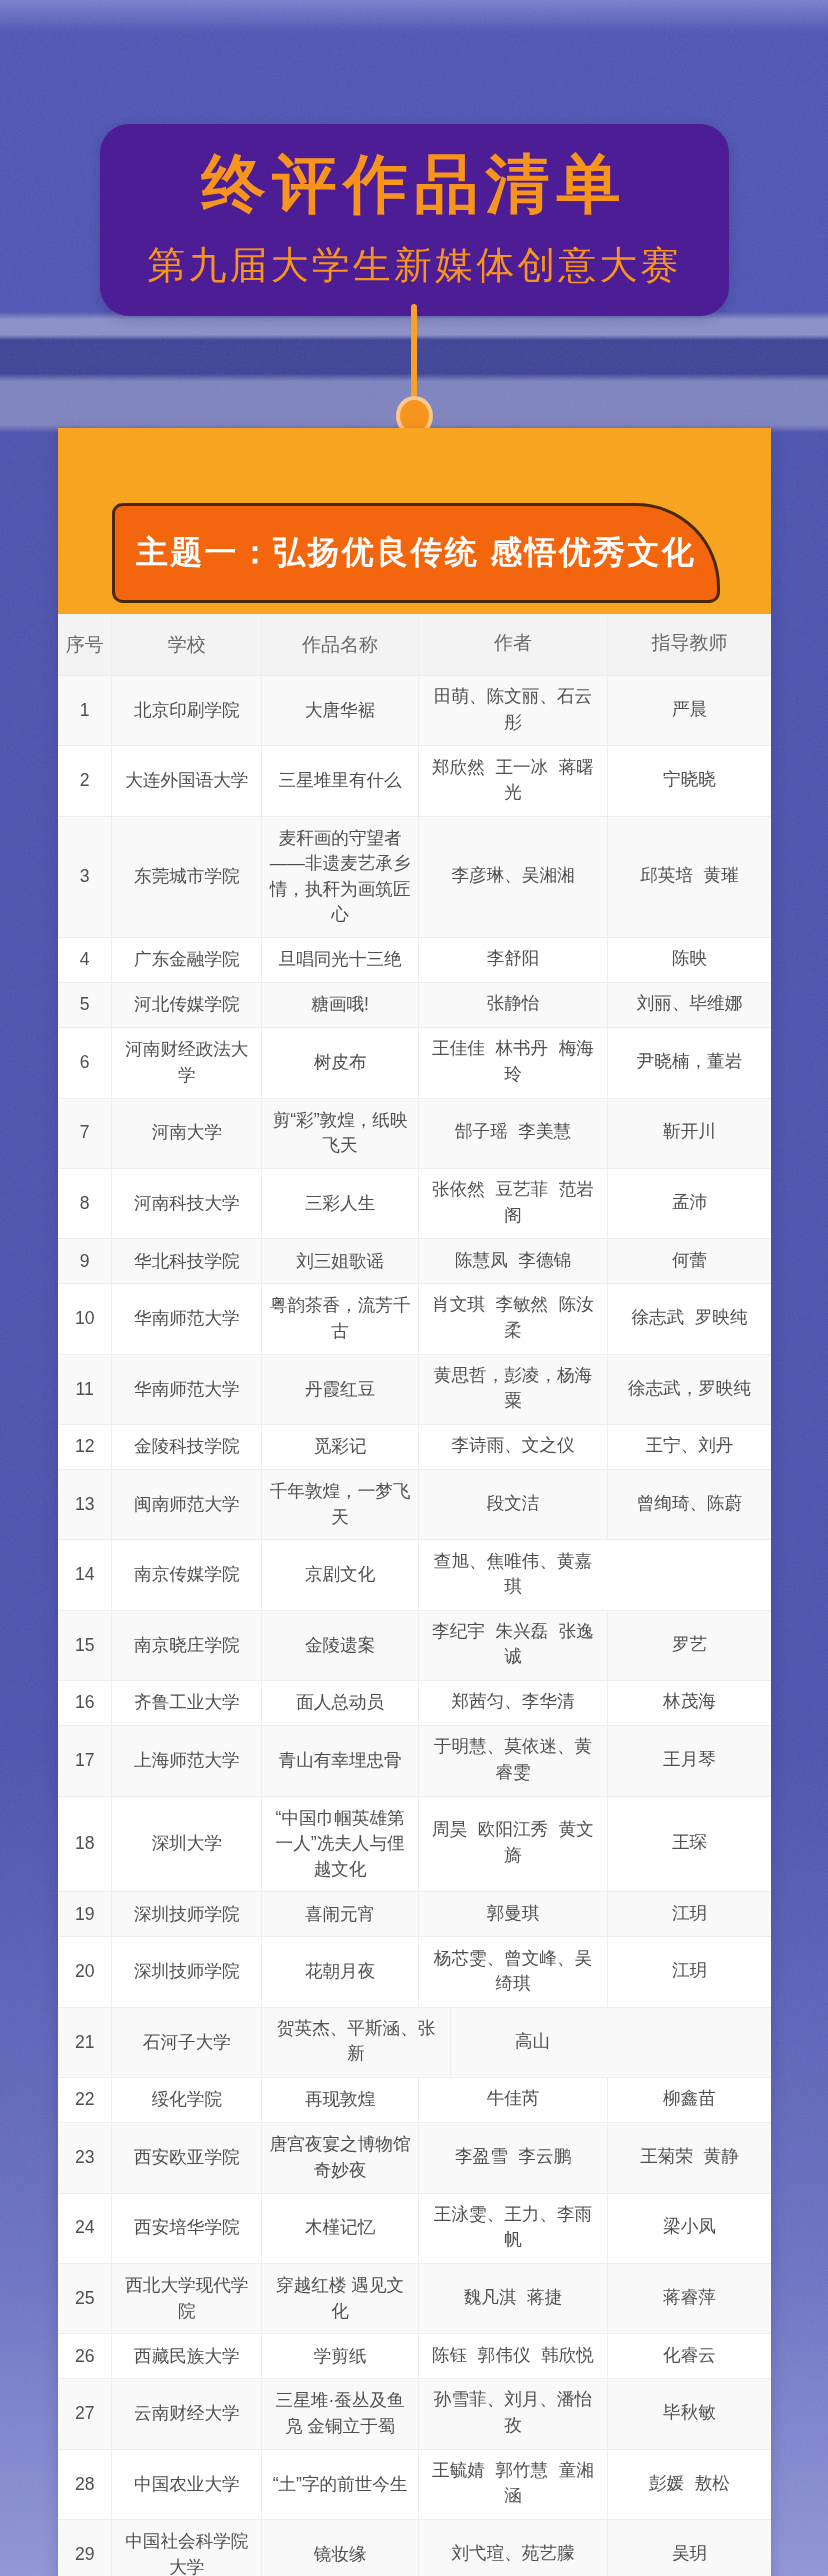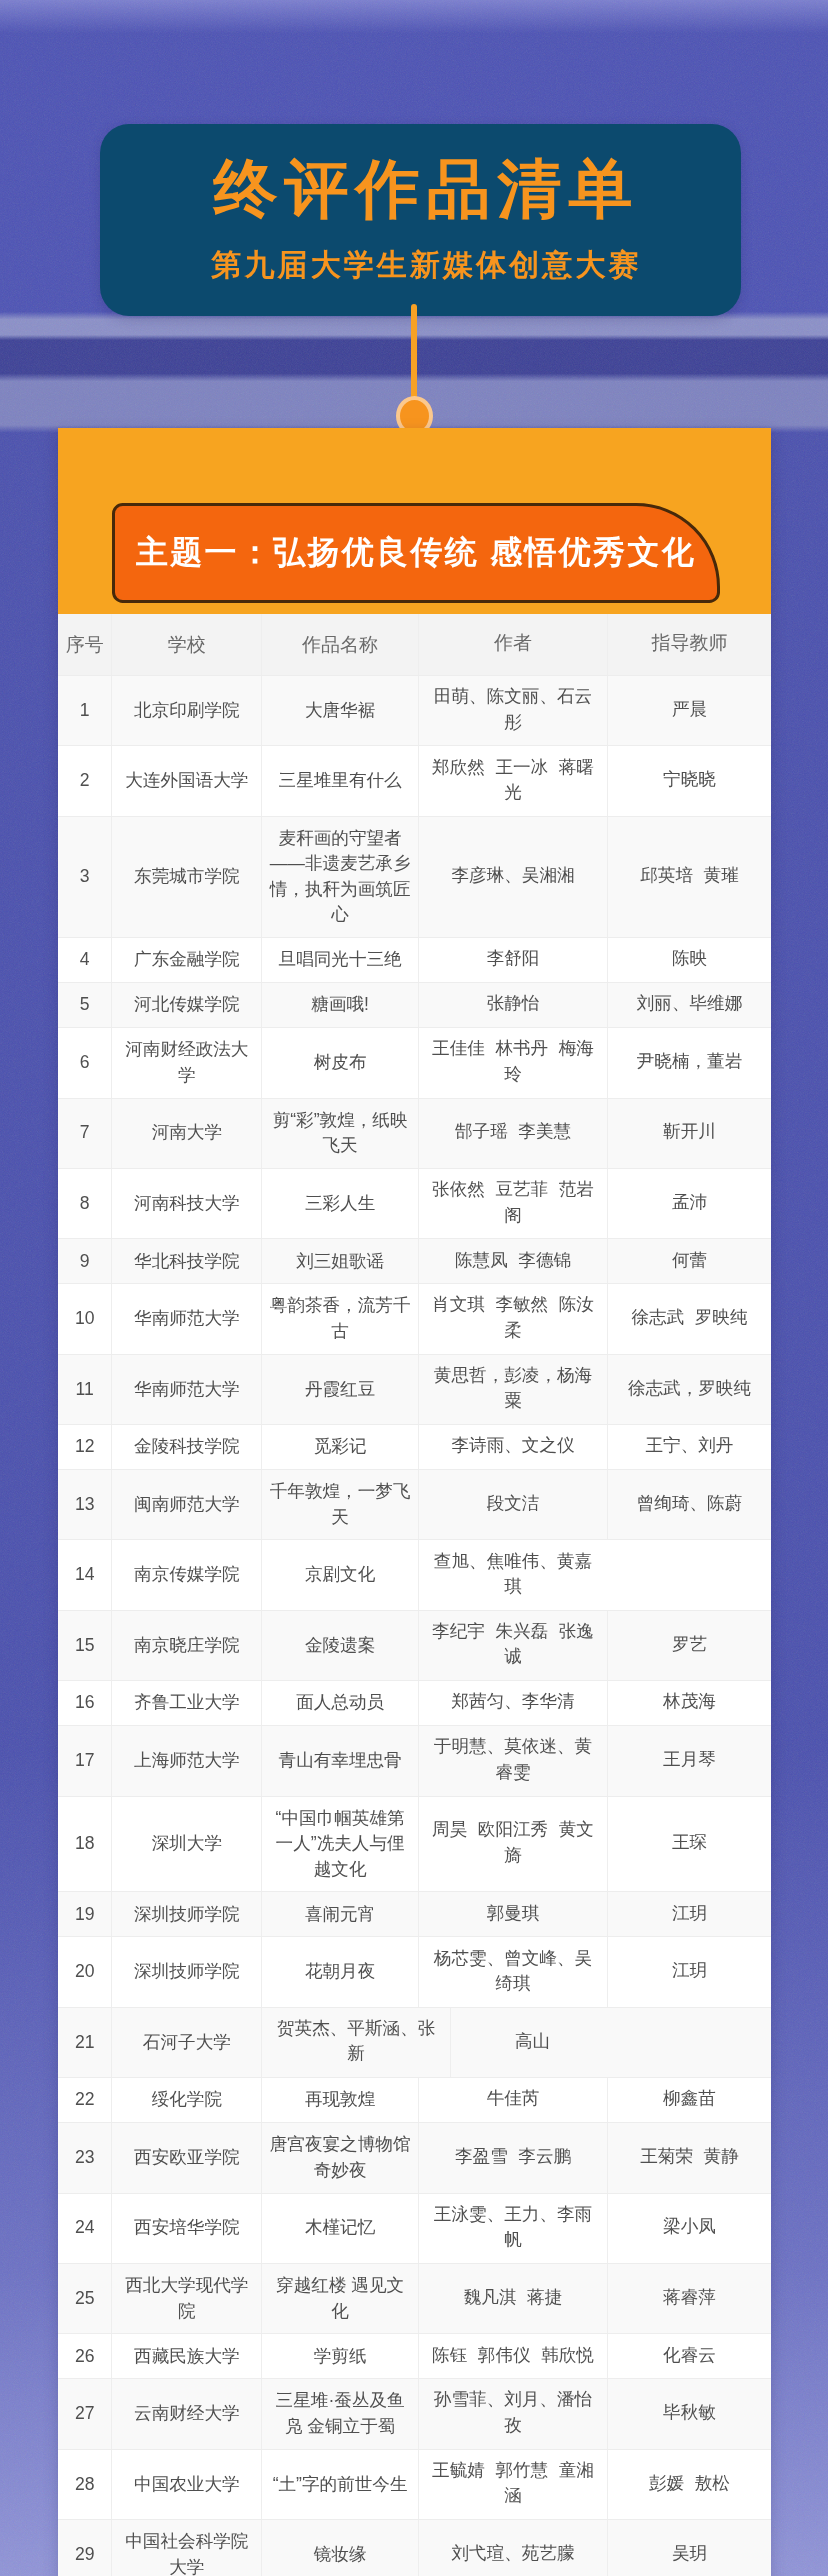--- a/index.html
+++ b/index.html
@@ -11,31 +11,30 @@
       #4c52b4 12.1%, #8a8fc8 12.4%,
       #8a8fc8 13.0%, #3c4096 13.2%,
       #3c4096 14.5%, #7d82c0 14.8%,
       #7d82c0 16.5%, #4a50ae 16.8%,
       #4a50ae 68%, #6b70c4 88%, #9094d8 100%);
   }
   .noise{position:absolute;left:0;top:0;width:828px;height:2576px;opacity:.14;pointer-events:none;}
   
   .header-card{
     position:absolute;left:100px;top:124px;width:629px;height:192px;
-    background:#0c4a6e;border-radius:29px;
+    background:#4c1d95;border-radius:29px;
     display:flex;flex-direction:column;align-items:center;justify-content:center;
     box-shadow:0 3.1px 10.7px rgba(20,20,80,.18);
-    padding-left:12px;
   }
   .header-title{
     font-size:64px;font-weight:800;color:#f7941e;letter-spacing:7px;
     line-height:1.1;white-space:nowrap;
   }
   .header-subtitle{
-    margin-top:20px;font-size:30px;font-weight:700;color:#f7941e;letter-spacing:3.1px;
+    margin-top:20px;font-size:38px;font-weight:400;color:#f7941e;letter-spacing:3.1px;
     white-space:nowrap;
   }
   
   .pin-line{position:absolute;left:411px;top:304px;width:6.1px;height:114px;background:#f7a125;border-radius:3.1px;}
   .pin-dot{
     position:absolute;left:396px;top:396px;width:37px;height:40px;border-radius:50%;
     background:#f7941e;border:4.6px solid #fbc88d;box-sizing:border-box;
   }
   
   .main-card{position:absolute;left:58px;top:428px;width:713px;box-shadow:0 4.6px 14px rgba(20,20,80,.2);}

